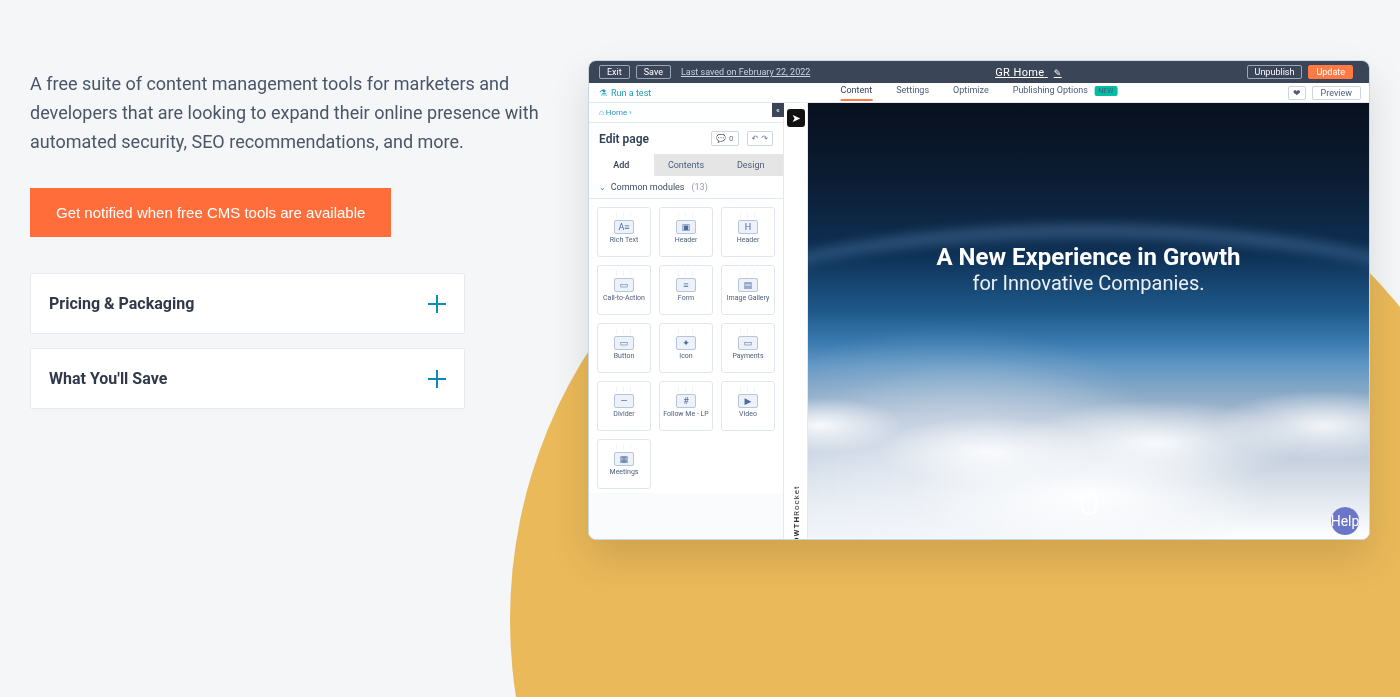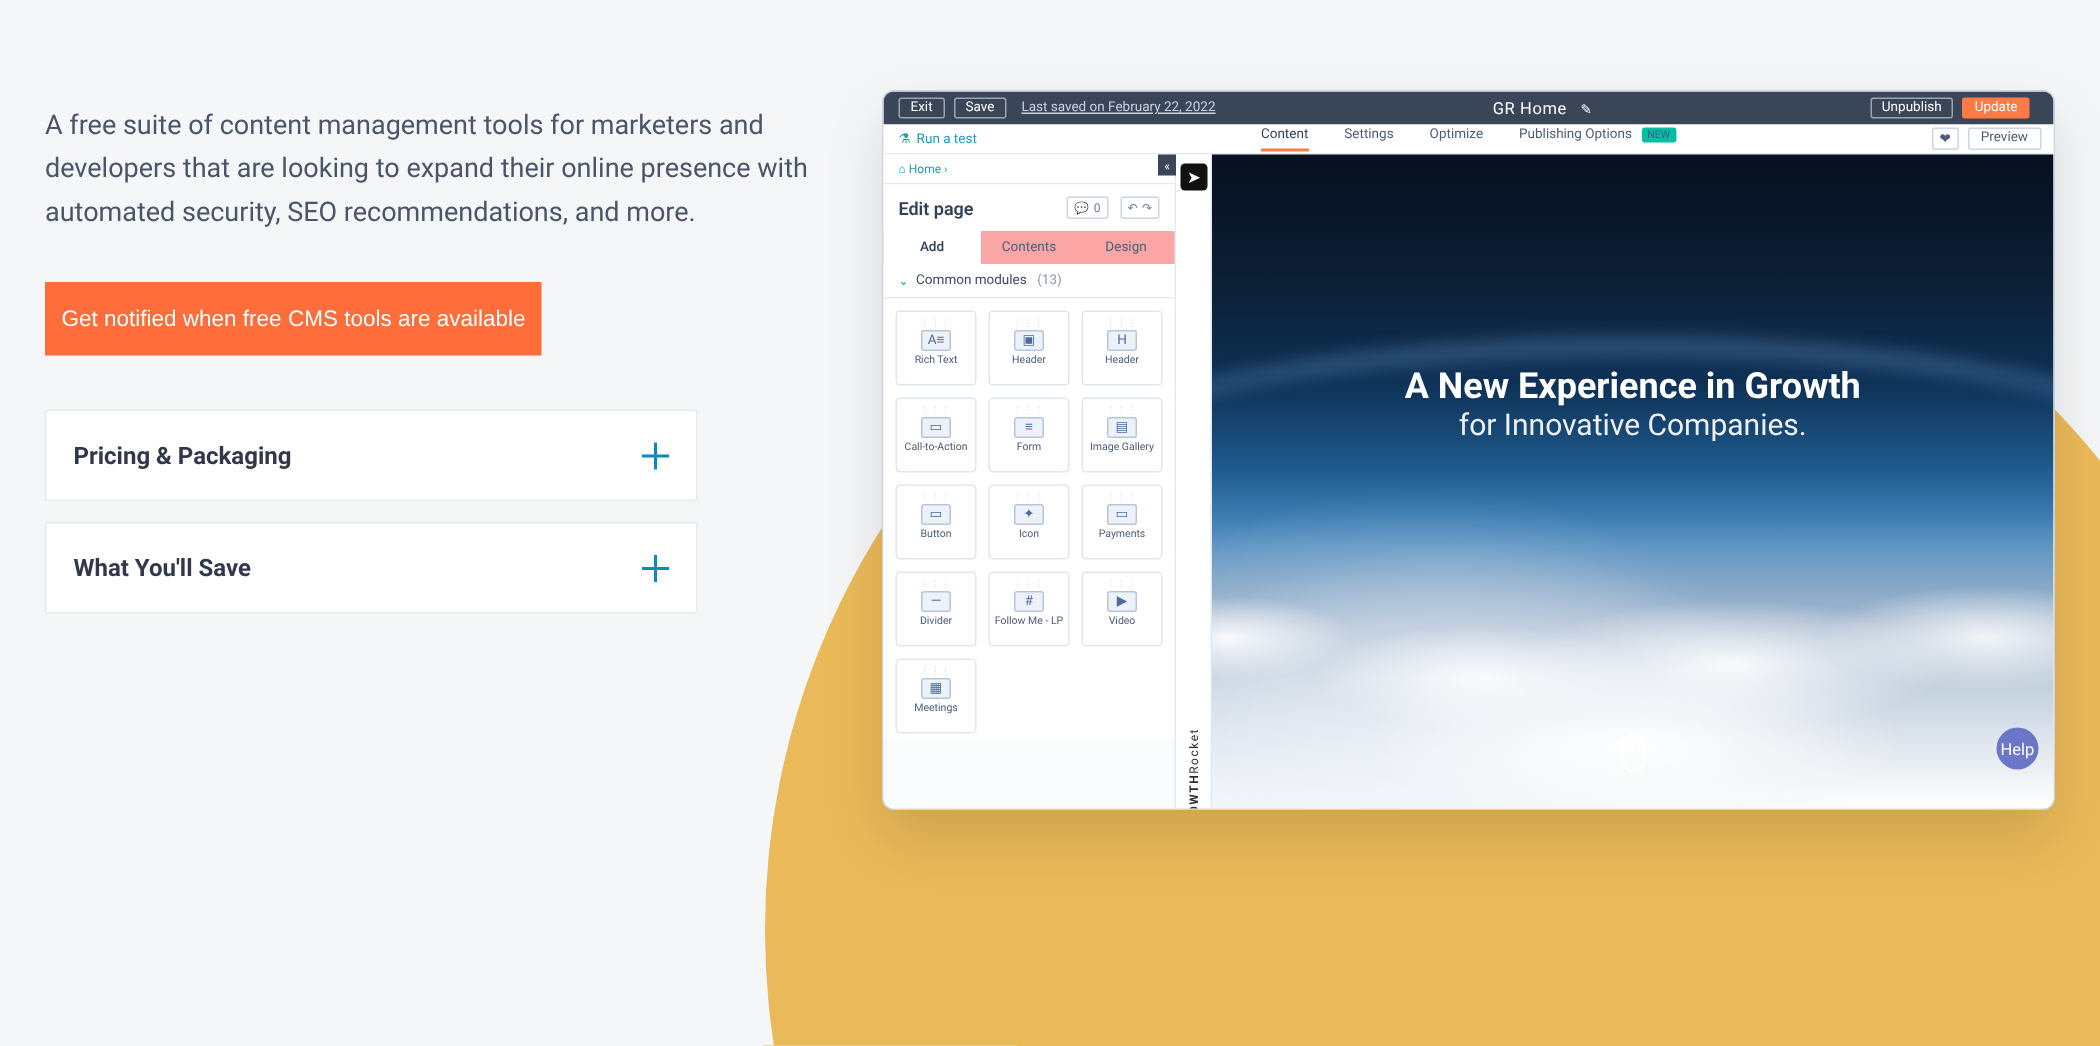--- a/index.html
+++ b/index.html
@@ -42,21 +42,21 @@
     color: #4a5568;
     margin-bottom: 32px;
     max-width: 520px;
   }
   .cta {
     display: inline-block;
     background: #ff6d3a;
     color: #fff;
     font-size: 15px;
     font-weight: 500;
-    padding: 16px 11px;
+    padding: 16px 26px;
     border: none;
     cursor: pointer;
     margin-bottom: 36px;
   }
   .accordion {
     background: #fff;
     border: 1px solid #e6e9ee;
     border-radius: 2px;
     margin-bottom: 14px;
     width: 435px;
@@ -116,20 +116,21 @@
     padding: 1px 7px;
     margin-right: 6px;
     cursor: pointer;
   }
   .pill.orange { background: #ff7a45; border-color: #ff7a45; }
   .top-center {
     flex: 1;
     text-align: center;
     font-size: 11px;
     letter-spacing: .4px;
+    text-decoration: underline;
   }
   .top-center .pencil { margin-left: 6px; font-size: 9px; }
   .savedline { text-decoration: underline; margin-left: 4px; color: #c9d2e2; }
 
   .shot-sub {
     height: 20px;
     background: #fff;
     border-bottom: 1px solid #e3e9f0;
     display: flex;
     align-items: center;
@@ -197,21 +198,21 @@
     background:#fff;
   }
   .editpage-row h4 { font-size: 12px; font-weight:600; color:#2f3f56;}
   .ep-icons { display:flex; gap:8px; }
   .ep-box {
     border:1px solid #cbd6e2; border-radius:2px;
     font-size:8px; padding:2px 4px; display:flex; align-items:center; gap:3px;
     color:#6b7c99;
   }
   .editor-tabs {
-    display:flex; background:#fca5a5; font-size:9px;
+    display:flex; background:#e5e5e5; font-size:9px;
   }
   .editor-tabs div {
     flex:1; text-align:center; padding:6px 0; cursor:pointer;
     color:#4b5d78;
   }
   .editor-tabs div.active { background:#fff; color:#2f3f56; font-weight:500;}
   .section-hdr {
     padding:6px 10px; background:#fff; border-bottom:1px solid #e3e9f0;
     display:flex; align-items:center; gap:5px;
   }
@@ -314,22 +315,22 @@
     width:16px; height:26px; border:2px solid rgba(255,255,255,.85);
     border-radius:9px;
   }
   .mouse-icon::after{
     content:""; position:absolute; left:50%; top:5px;
     width:2px; height:6px; background:rgba(255,255,255,.85);
     transform:translateX(-50%); border-radius:1px;
   }
 
   .help-chip {
-    position:absolute; right:10px; bottom:26px;
-    background:#6b76c9; color:#fff; font-size:11px;
+    position:absolute; right:10px; bottom:4px;
+    background:#6b76c9; color:#fff; font-size:14px;
     border-radius:50%; width:28px; height:28px;
     display:flex; align-items:center; justify-content:center;
     cursor:pointer;
   }
 </style>
 </head>
 <body>
 
 <div class="circle"></div>
 

